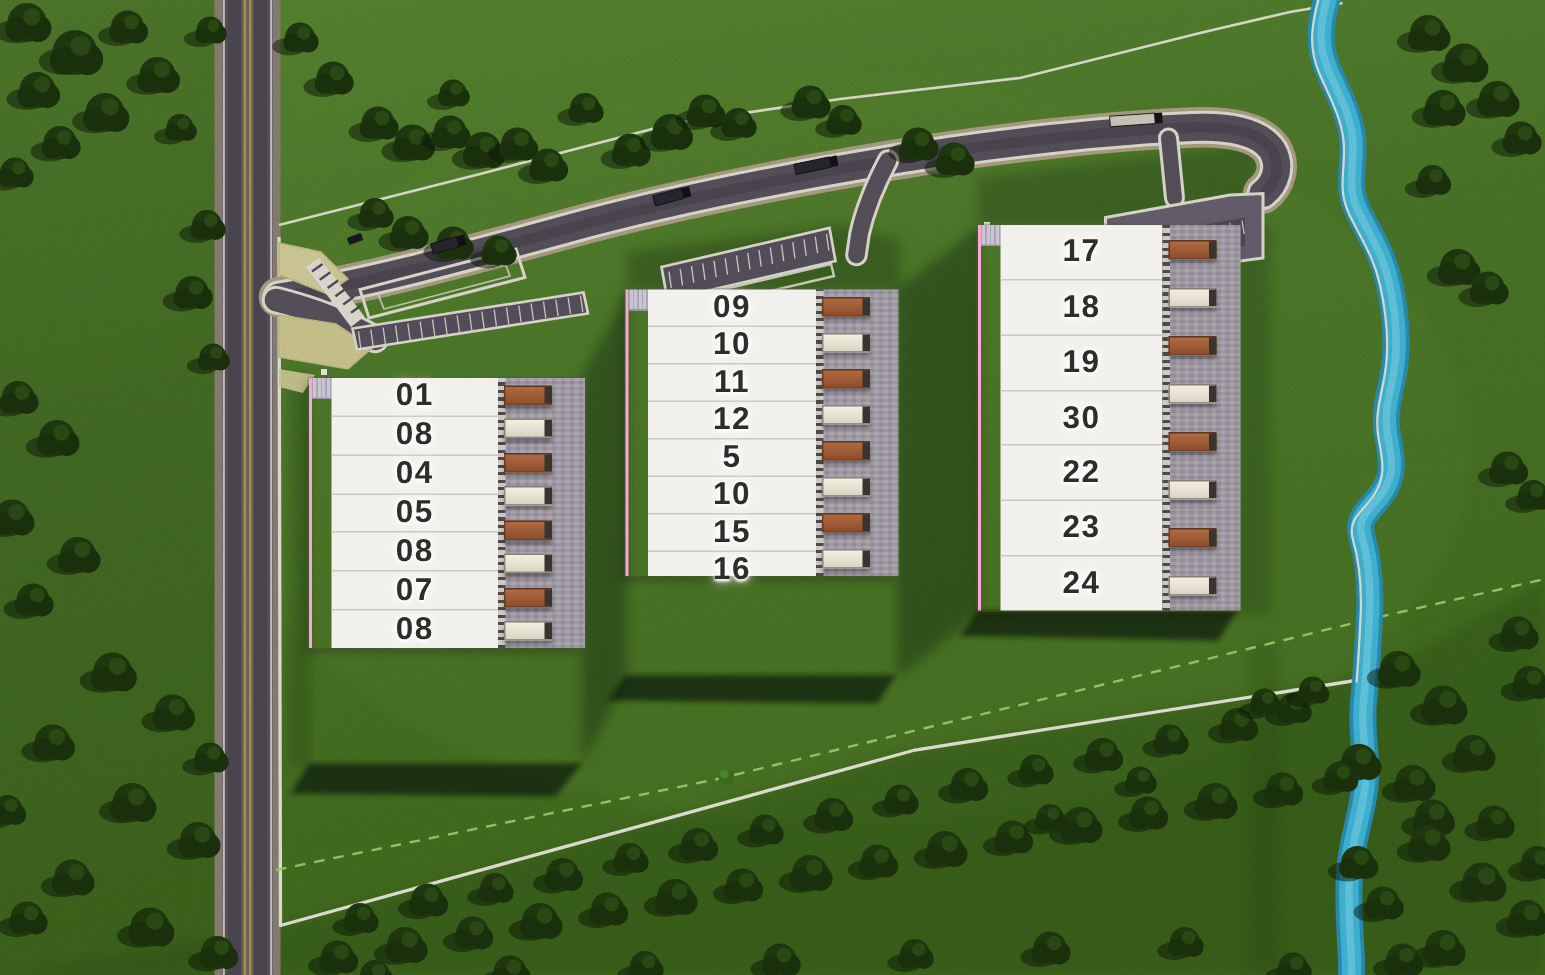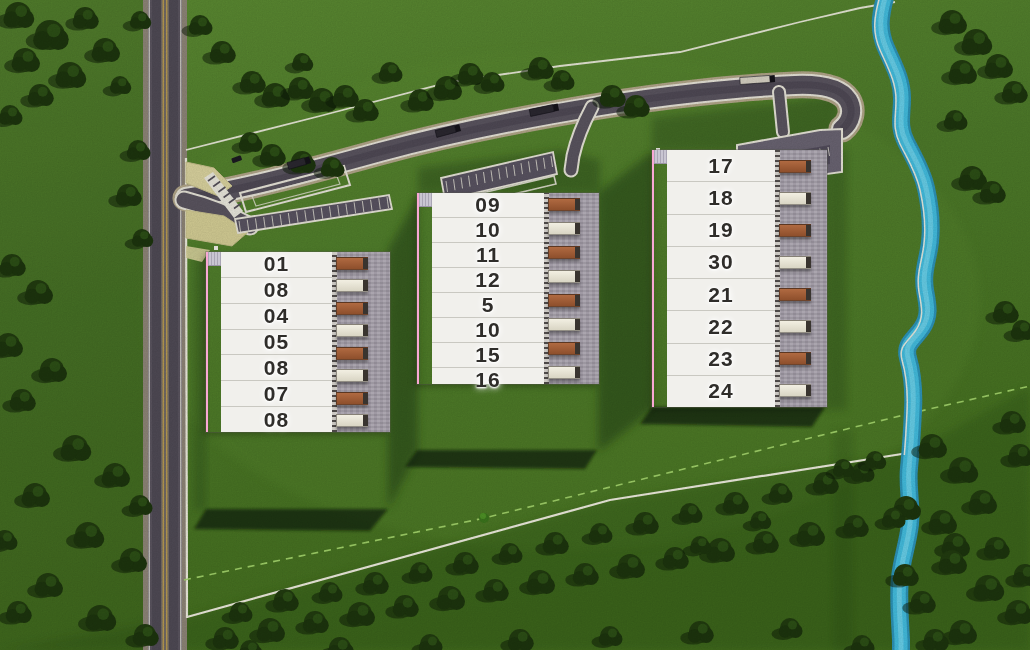--- a/index.html
+++ b/index.html
@@ -1228,23 +1228,20 @@
           <div class="row">
             <span class="num">18</span>
           </div>
           <div class="row">
             <span class="num">19</span>
           </div>
           <div class="row">
             <span class="num">30</span>
           </div>
           <div class="row">
-            <span class="num">21</span>
-          </div>
-          <div class="row">
             <span class="num">22</span>
           </div>
           <div class="row">
             <span class="num">23</span>
           </div>
           <div class="row">
             <span class="num">24</span>
           </div>
         </div>
         <div class="dock" style="width: 52px;">

